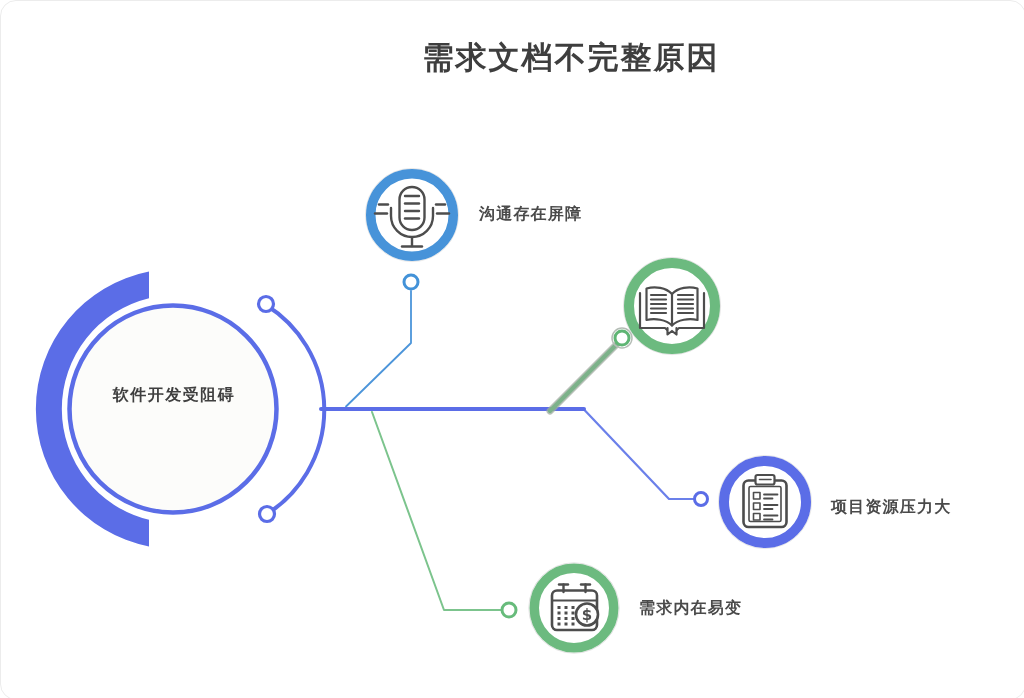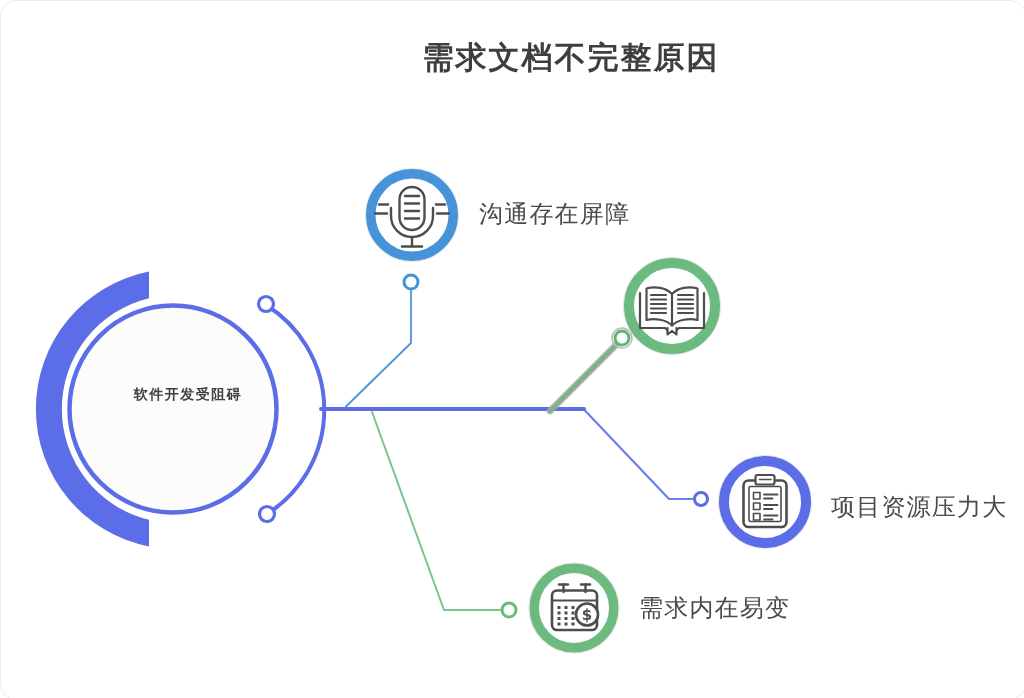--- a/index.html
+++ b/index.html
@@ -7,26 +7,26 @@
     position:relative;width:1024px;height:698px;background:#ffffff;
     border:1px solid #ececec;border-radius:16px;overflow:hidden;
     font-family:"DejaVu Sans","Liberation Sans",sans-serif;
   }
   .canvas svg{position:absolute;left:0;top:0;width:1024px;height:698px;}
   .page-title{
     position:absolute;left:548px;top:57px;transform:translate(-50%,-50%);
     font-size:31px;font-weight:700;letter-spacing:2px;color:#3e3e3e;white-space:nowrap;margin-left:22px;
   }
   .center-label{
-    position:absolute;left:187px;top:394px;transform:translate(-50%,-50%);
-    font-size:14px;font-weight:700;letter-spacing:1.5px;color:#3f3f3f;white-space:nowrap;
+    position:absolute;left:173px;top:394px;transform:translate(-50%,-50%);
+    font-size:16px;font-weight:700;letter-spacing:1.5px;color:#3f3f3f;white-space:nowrap;
   }
   .branch-label{
     position:absolute;transform:translateY(-50%);
-    font-size:24px;letter-spacing:1.2px;color:#4a4a4a;white-space:nowrap;
+    font-size:16px;letter-spacing:1.2px;color:#4a4a4a;white-space:nowrap;font-weight:bold;
   }
   .lbl-communication{left:478px;top:213px;}
   .lbl-tacit{left:730px;top:300px;}
   .lbl-resource{left:830px;top:506px;}
   .lbl-volatile{left:638px;top:607px;}
 </style>
 </head>
 <body>
 
 <div class="canvas">

